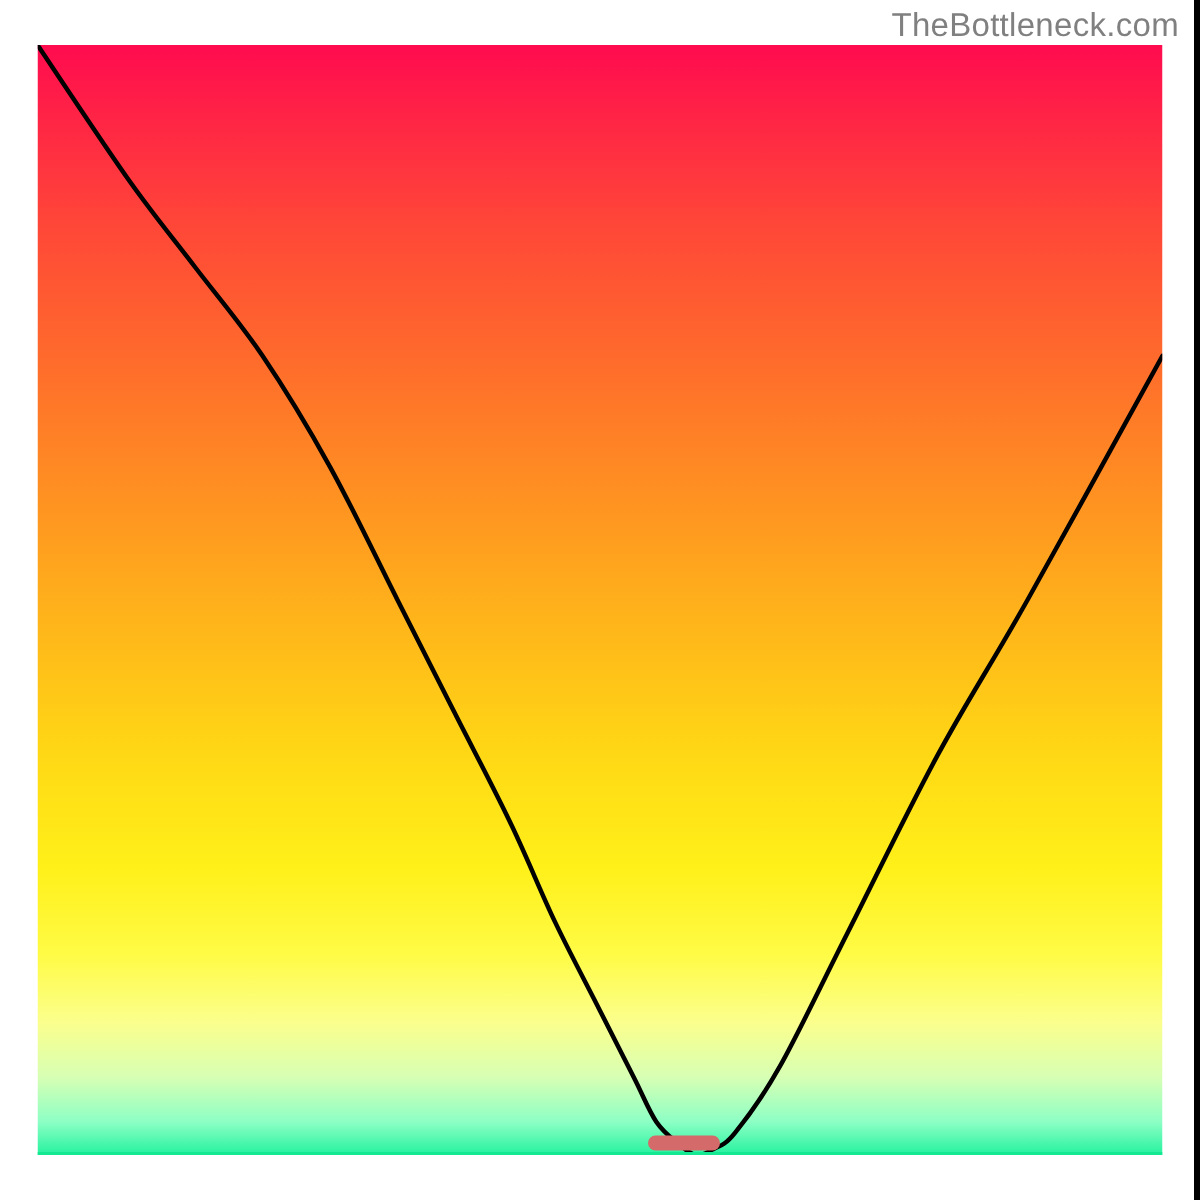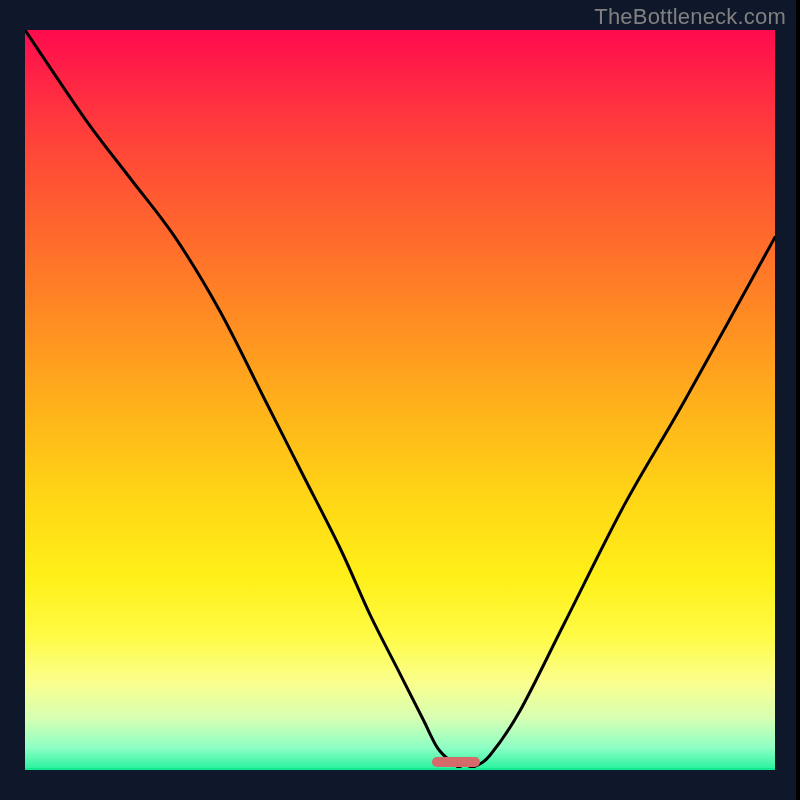--- a/index.html
+++ b/index.html
@@ -8,21 +8,21 @@
     width: 800px;
     height: 800px;
     background: #000;
     overflow: hidden;
     font-family: Arial, Helvetica, sans-serif;
   }
   .frame {
     position: relative;
     width: 796px;
     height: 800px;
-    background: #0f172a;
+    background: #ffffff;
   }
   .watermark {
     position: absolute;
     top: 4px;
     right: 10px;
     color: #808080;
     font-size: 22px;
     font-weight: 500;
     letter-spacing: 0.2px;
     user-select: none;

